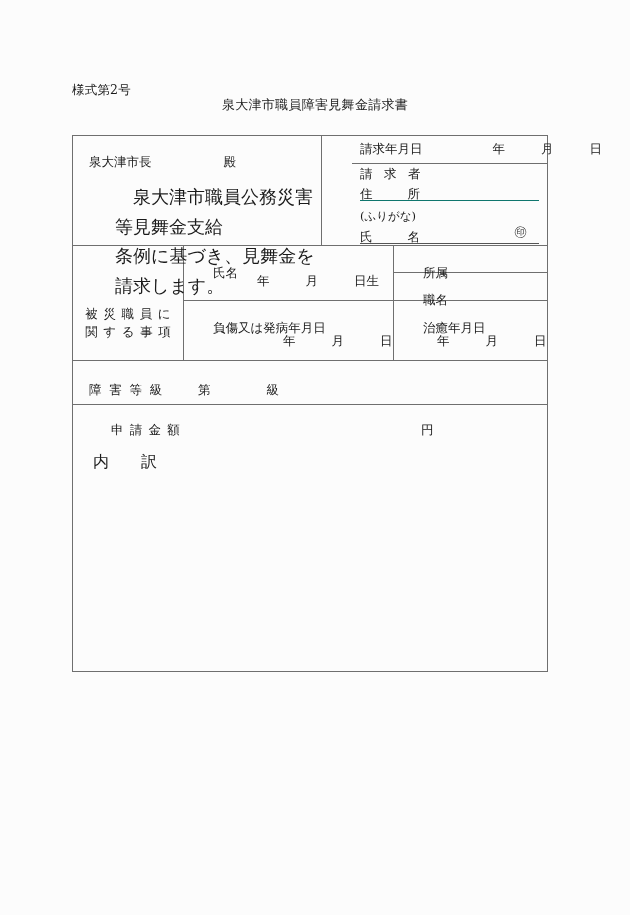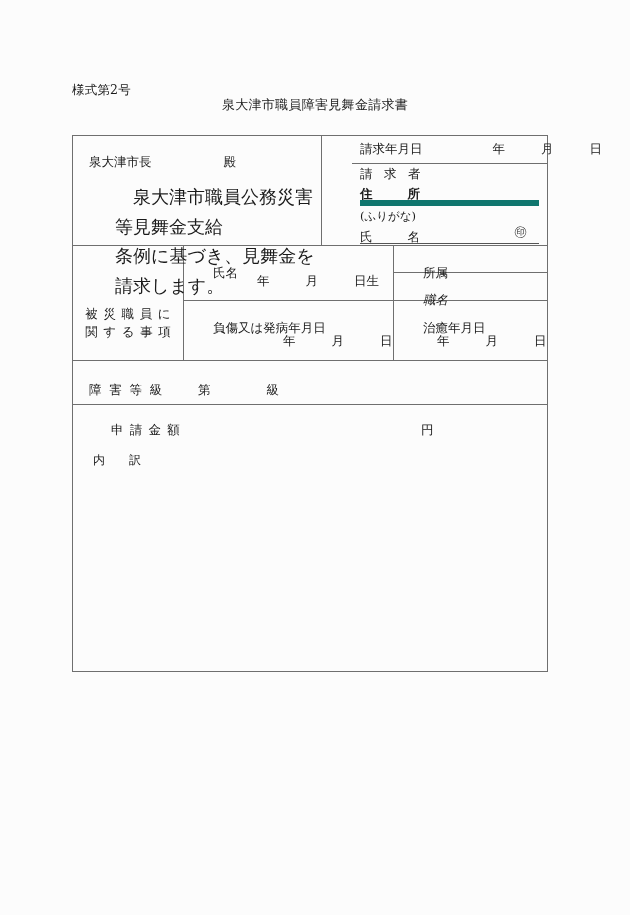--- a/index.html
+++ b/index.html
@@ -116,22 +116,21 @@
     font-size: 12.5px;
     letter-spacing: 0.30em;
     white-space: nowrap;
   }
   .addr-line {
     position: absolute;
     left: 8px;
     top: 47px;
     right: 8px;
     height: 17px;
-    border-bottom: 6px solid #0f766e;
-    font-weight: bold;
+    border-bottom: 1px solid #0f766e;
   }
   .addr-line span {
     font-size: 12.5px;
     letter-spacing: 0.9em;
   }
   .furigana {
     position: absolute;
     left: 8px;
     top: 73px;
     font-size: 11.5px;
@@ -219,21 +218,21 @@
   .amount-row .a-yen {
     position: absolute;
     left: 310px;
     top: 0;
     letter-spacing: 0;
   }
   .breakdown-row {
     position: absolute;
     left: 20px;
     top: 48px;
-    font-size: 12px;
+    font-size: 16px;
     letter-spacing: 0.50em;
     white-space: nowrap;
   }
 </style>
 </head>
 <body>
 
 <div class="page">
 
   <div class="form-no">様式第2号</div>
@@ -299,21 +298,21 @@
       <div class="lbl-tl">氏名</div>
       <div class="date-ymd" style="left:74px; top:28px;">
         <span class="y">年</span><span class="m">月</span><span class="d">日生</span>
       </div>
     </div>
 
     <div style="position:absolute; left:320px; top:109px; right:0; height:27px;">
       <div class="lbl-tl">所属</div>
     </div>
 
-    <div style="position:absolute; left:320px; top:136px; right:0; height:28px;font-style:italic;">
+    <div style="position:absolute; left:320px; top:136px; right:0; height:28px;">
       <div class="lbl-tl">職名</div>
     </div>
 
     <div style="position:absolute; left:110px; top:164px; width:210px; height:60px;">
       <div class="lbl-tl">負傷又は発病年月日</div>
       <div class="date-ymd" style="left:100px; top:33px;">
         <span class="y">年</span><span class="m">月</span><span class="d">日</span>
       </div>
     </div>
 

